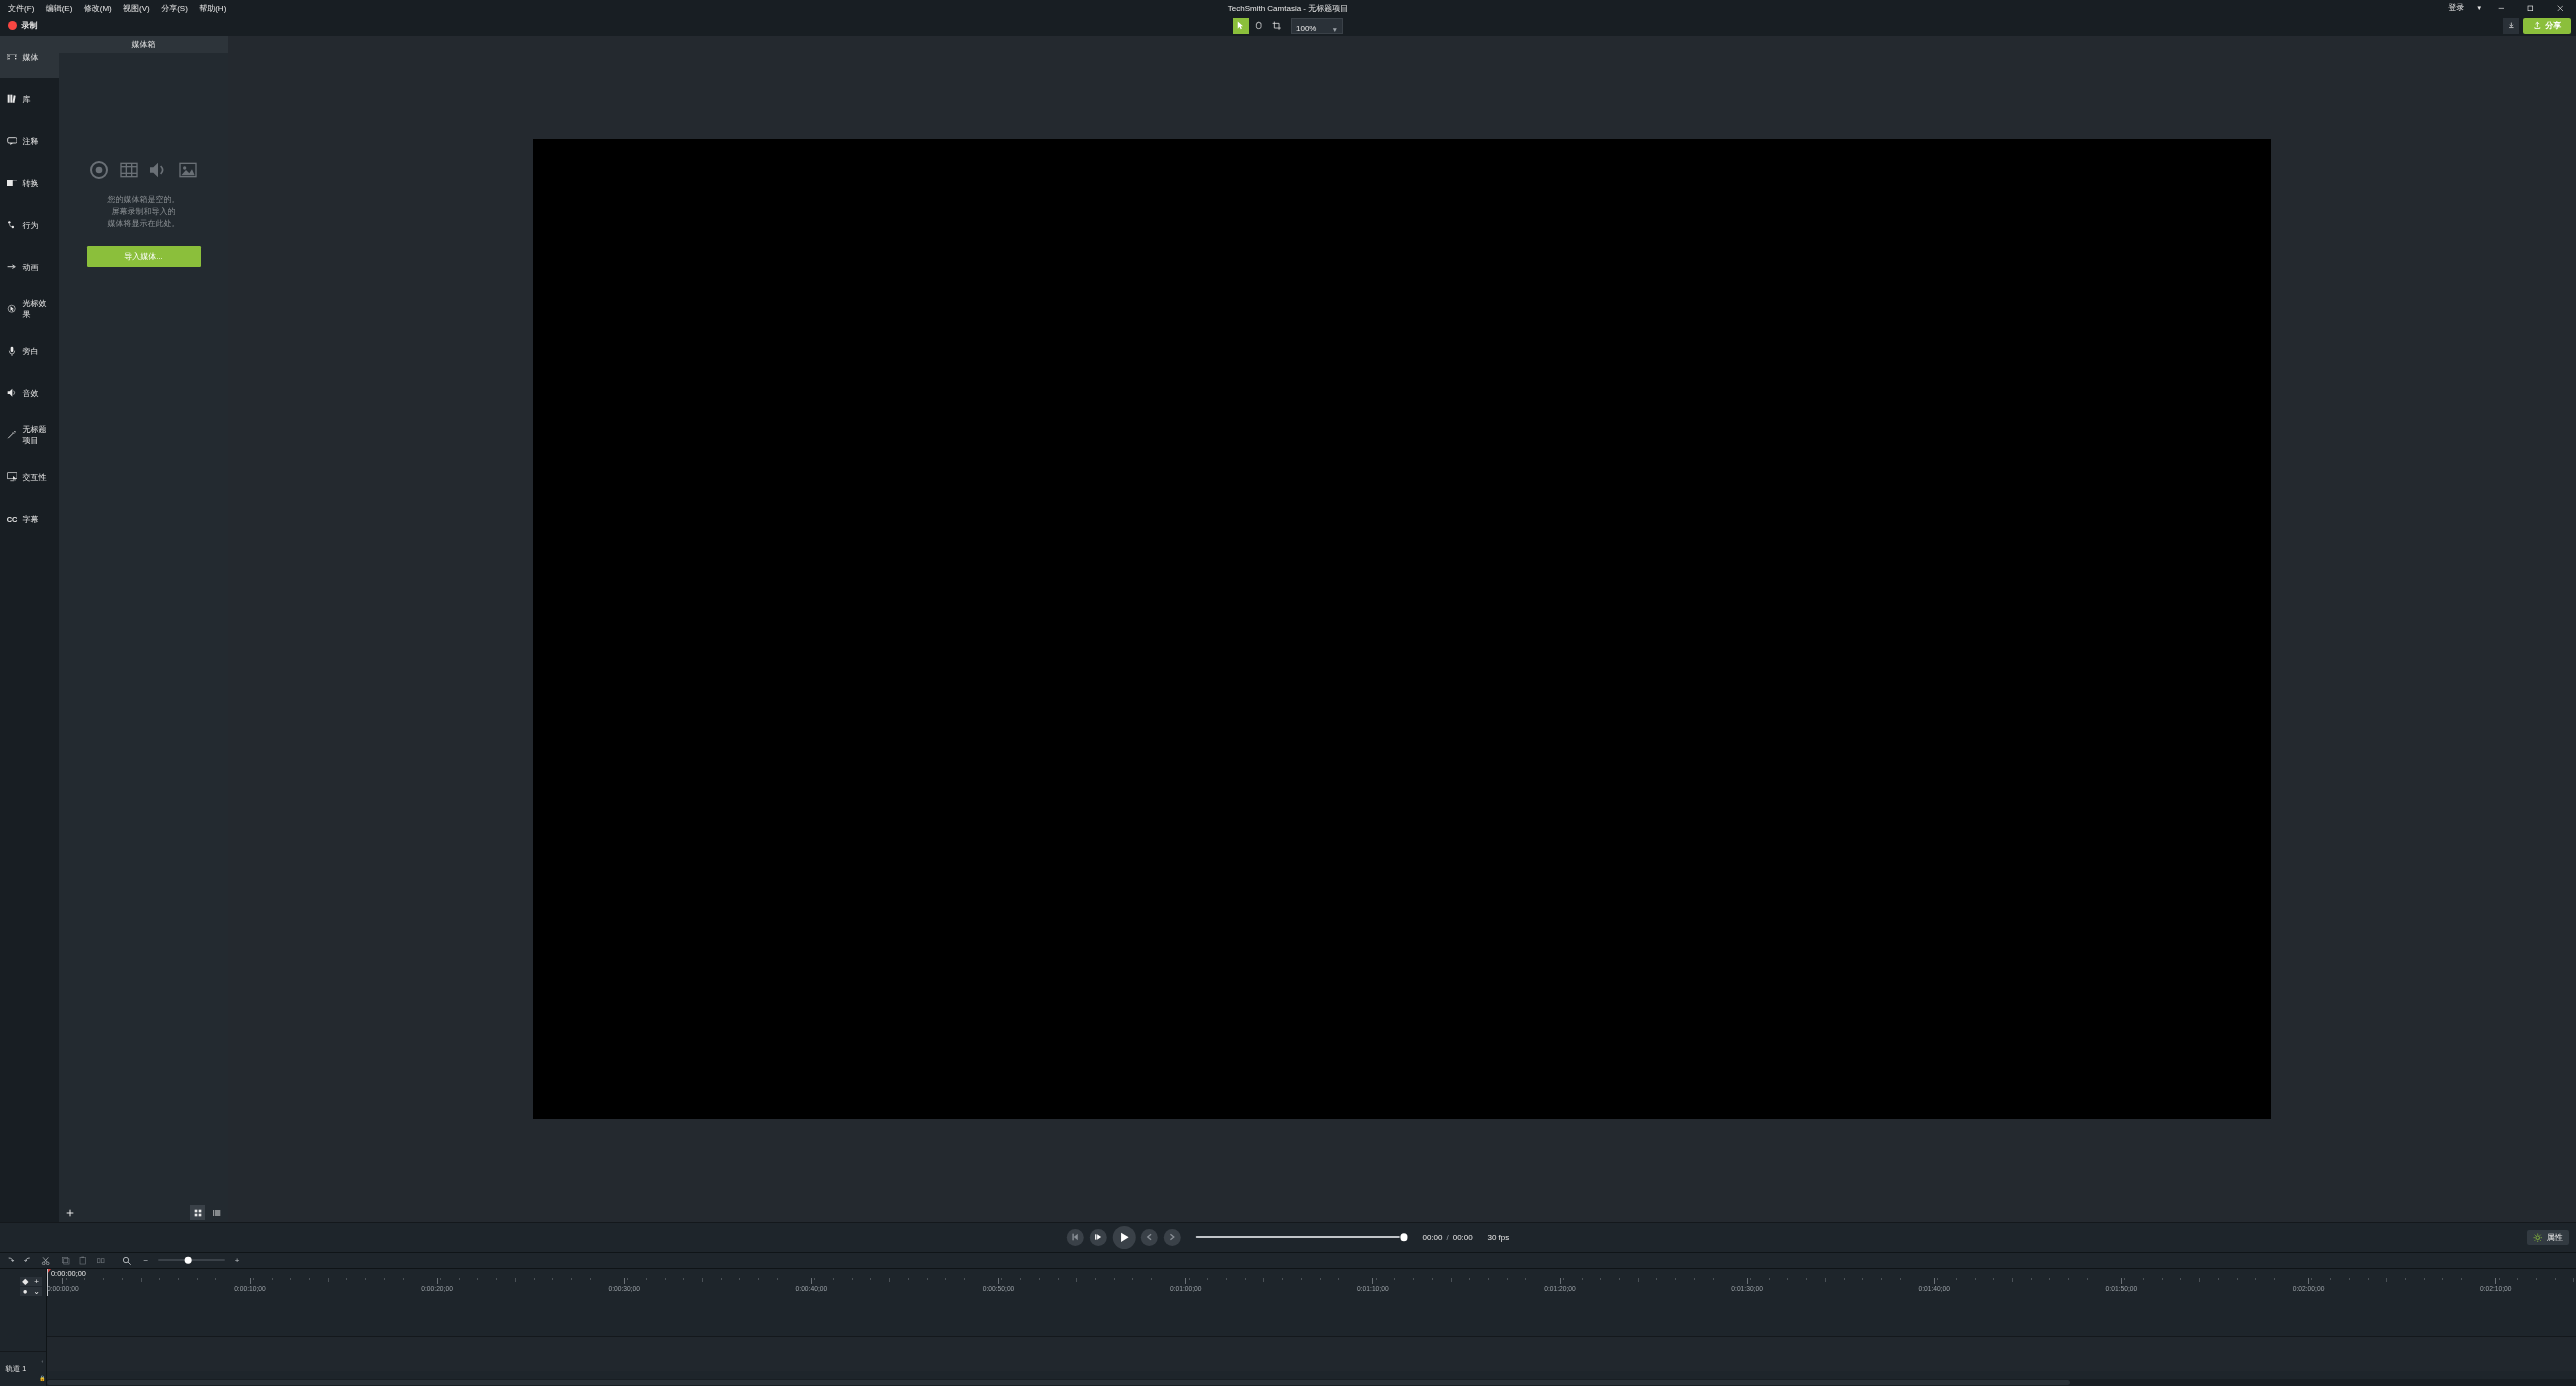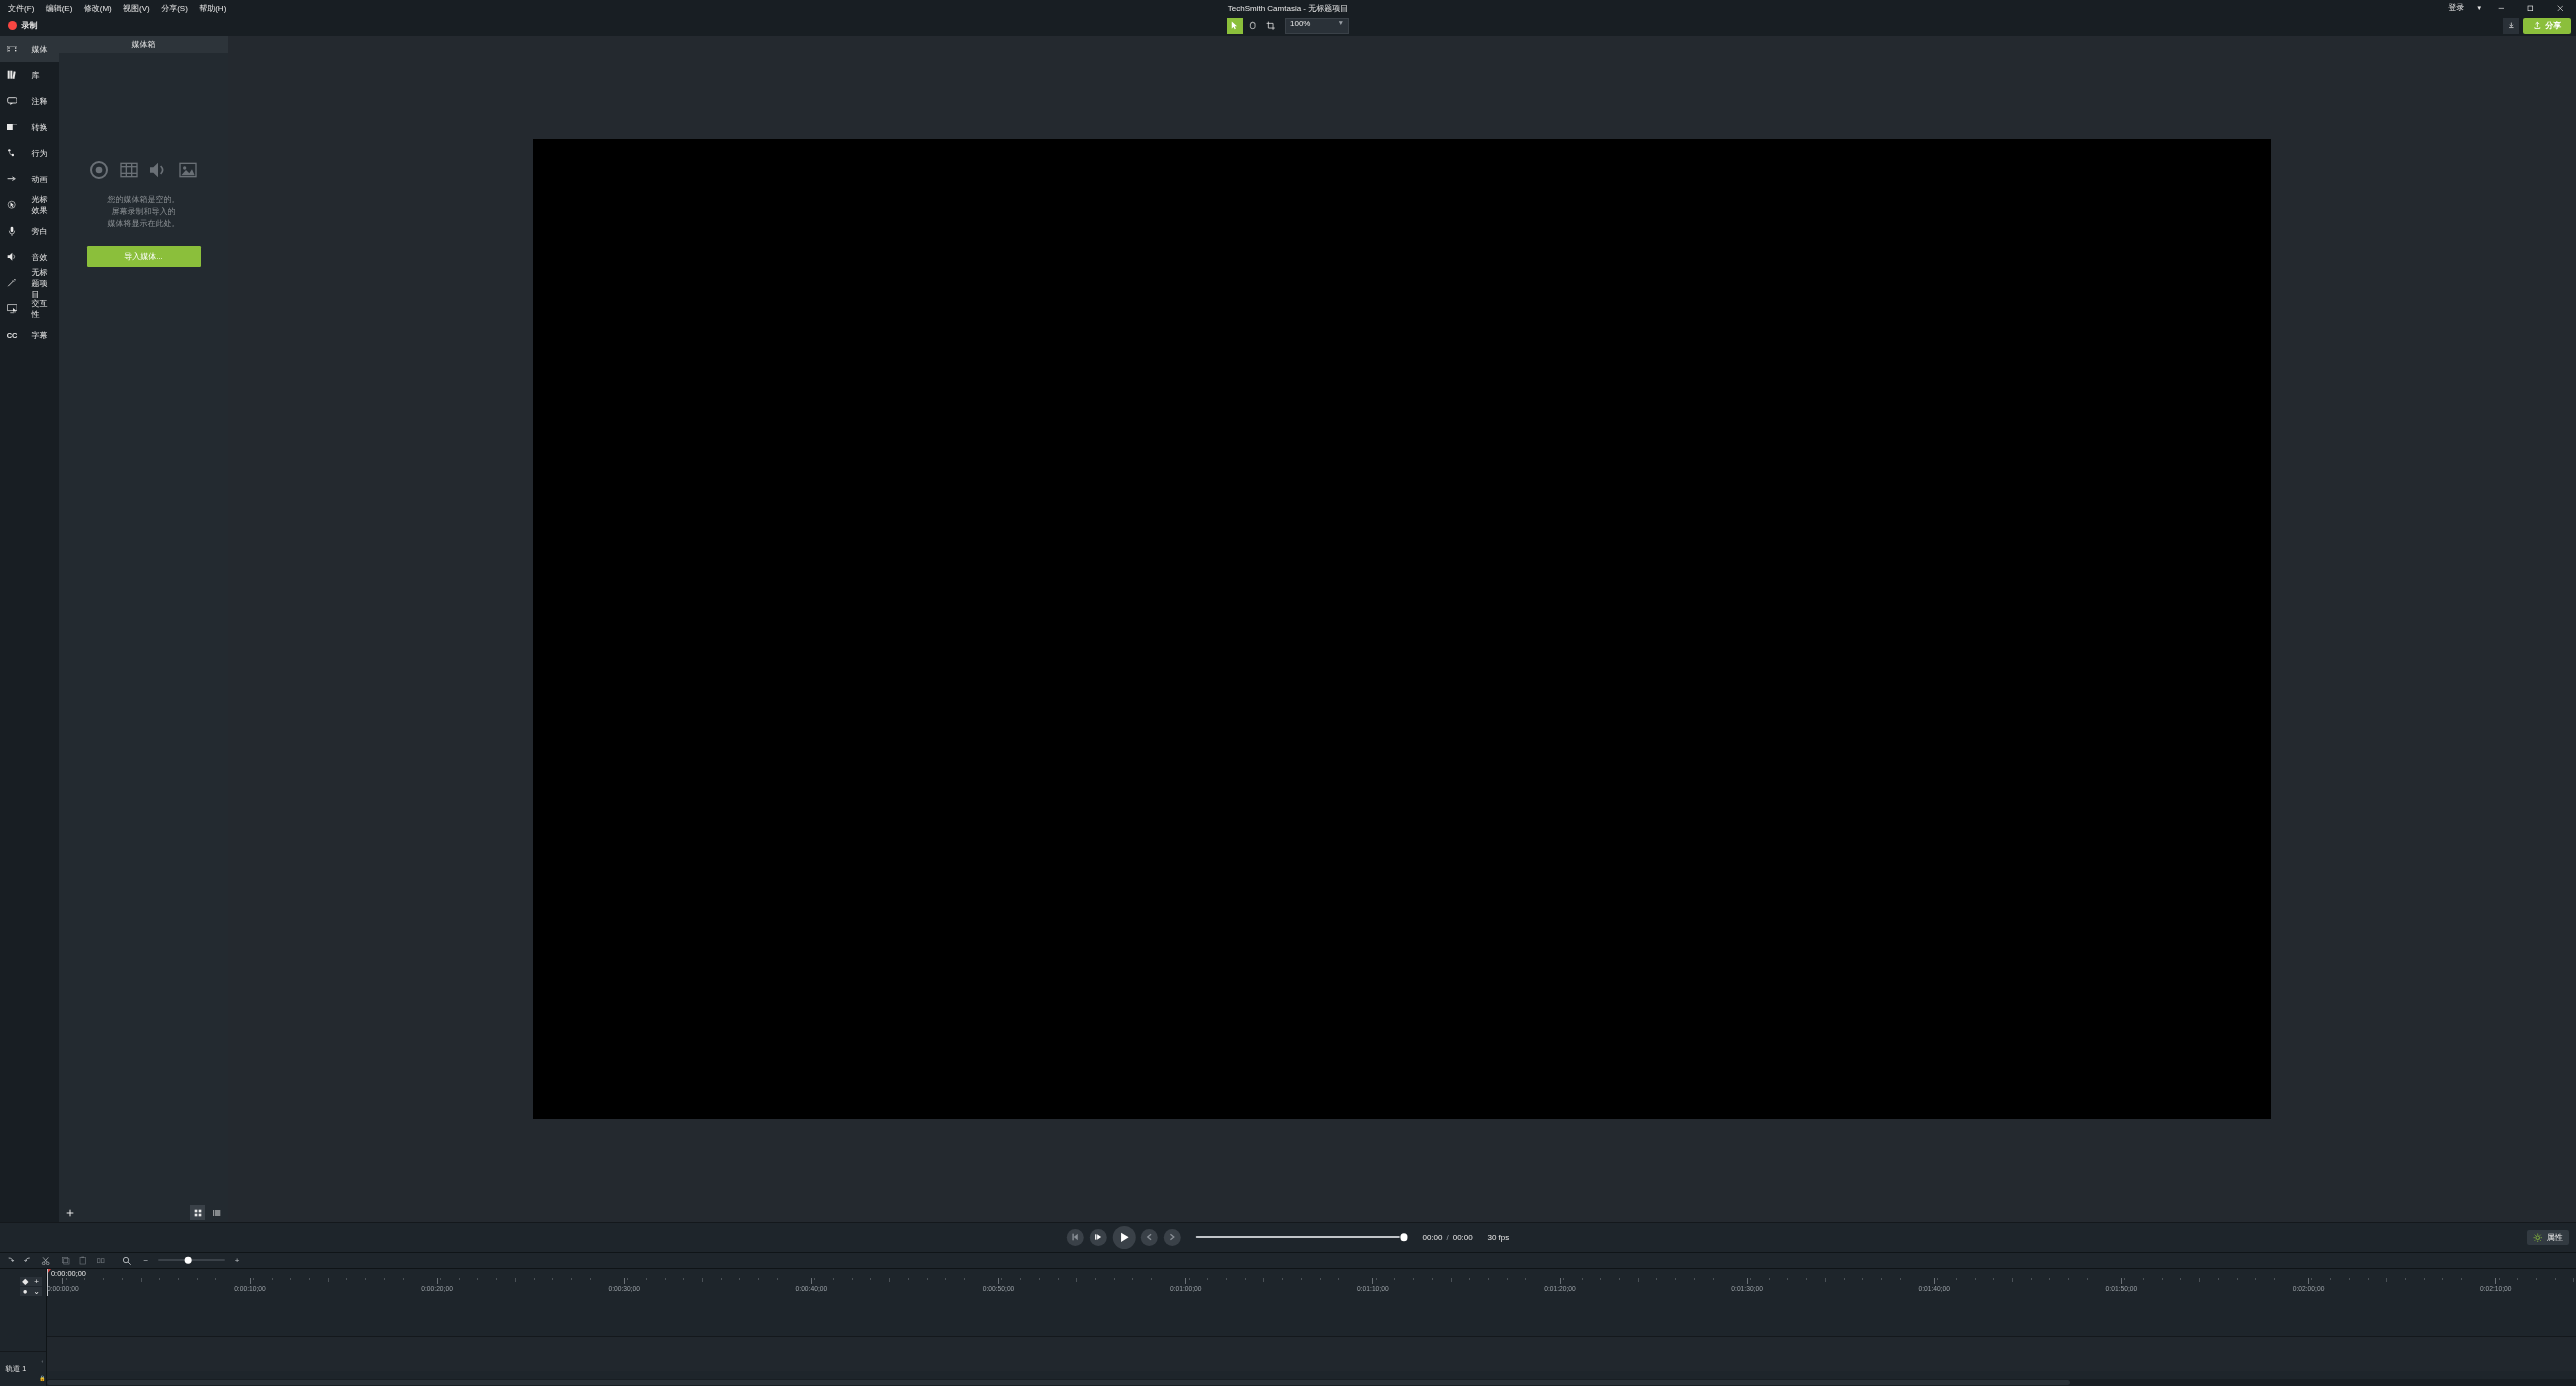--- a/index.html
+++ b/index.html
@@ -98,25 +98,25 @@
     gap: 2px;
   }
   .toolbtn {
     width: 16px; height: 16px;
     display: flex; align-items: center; justify-content: center;
     cursor: pointer;
     color: var(--text);
   }
   .toolbtn.active { background: var(--green); color: #fff; }
   .zoom-select {
-    width: 64px; height: 16px;
+    width: 52px; height: 16px;
     background: var(--bg-panel);
     border: 0.7px solid var(--border);
     color: var(--text);
-    display: flex; align-items: flex-start;
+    display: flex; align-items: flex-end;
     padding: 0 4px;
     margin-left: 4px;
     position: relative;
     cursor: pointer;
   }
   .zoom-select .caret {
     margin-left: auto;
     font-size: 6.7px;
     color: var(--text-dim);
   }
@@ -150,24 +150,24 @@
     min-height: 0;
   }
   .side-tabs {
     width: 59px;
     background: #181e23;
     display: flex;
     flex-direction: column;
     flex-shrink: 0;
   }
   .side-tab {
-    height: 26px;
+    height: 42px;
     display: flex;
     align-items: center;
-    gap: 14px;
+    gap: 5px;
     padding: 0 6.7px;
     color: var(--text);
     cursor: pointer;
   }
   .side-tab.selected { background: #2d343a; }
   .side-tab .st-icon { width: 10.7px; height: 10.7px; display: flex; align-items: center; justify-content: center; flex-shrink: 0; }
   .side-tab .st-label { font-size: 8px; }
   .media-panel {
     width: 169px;
     background: #232a30;

